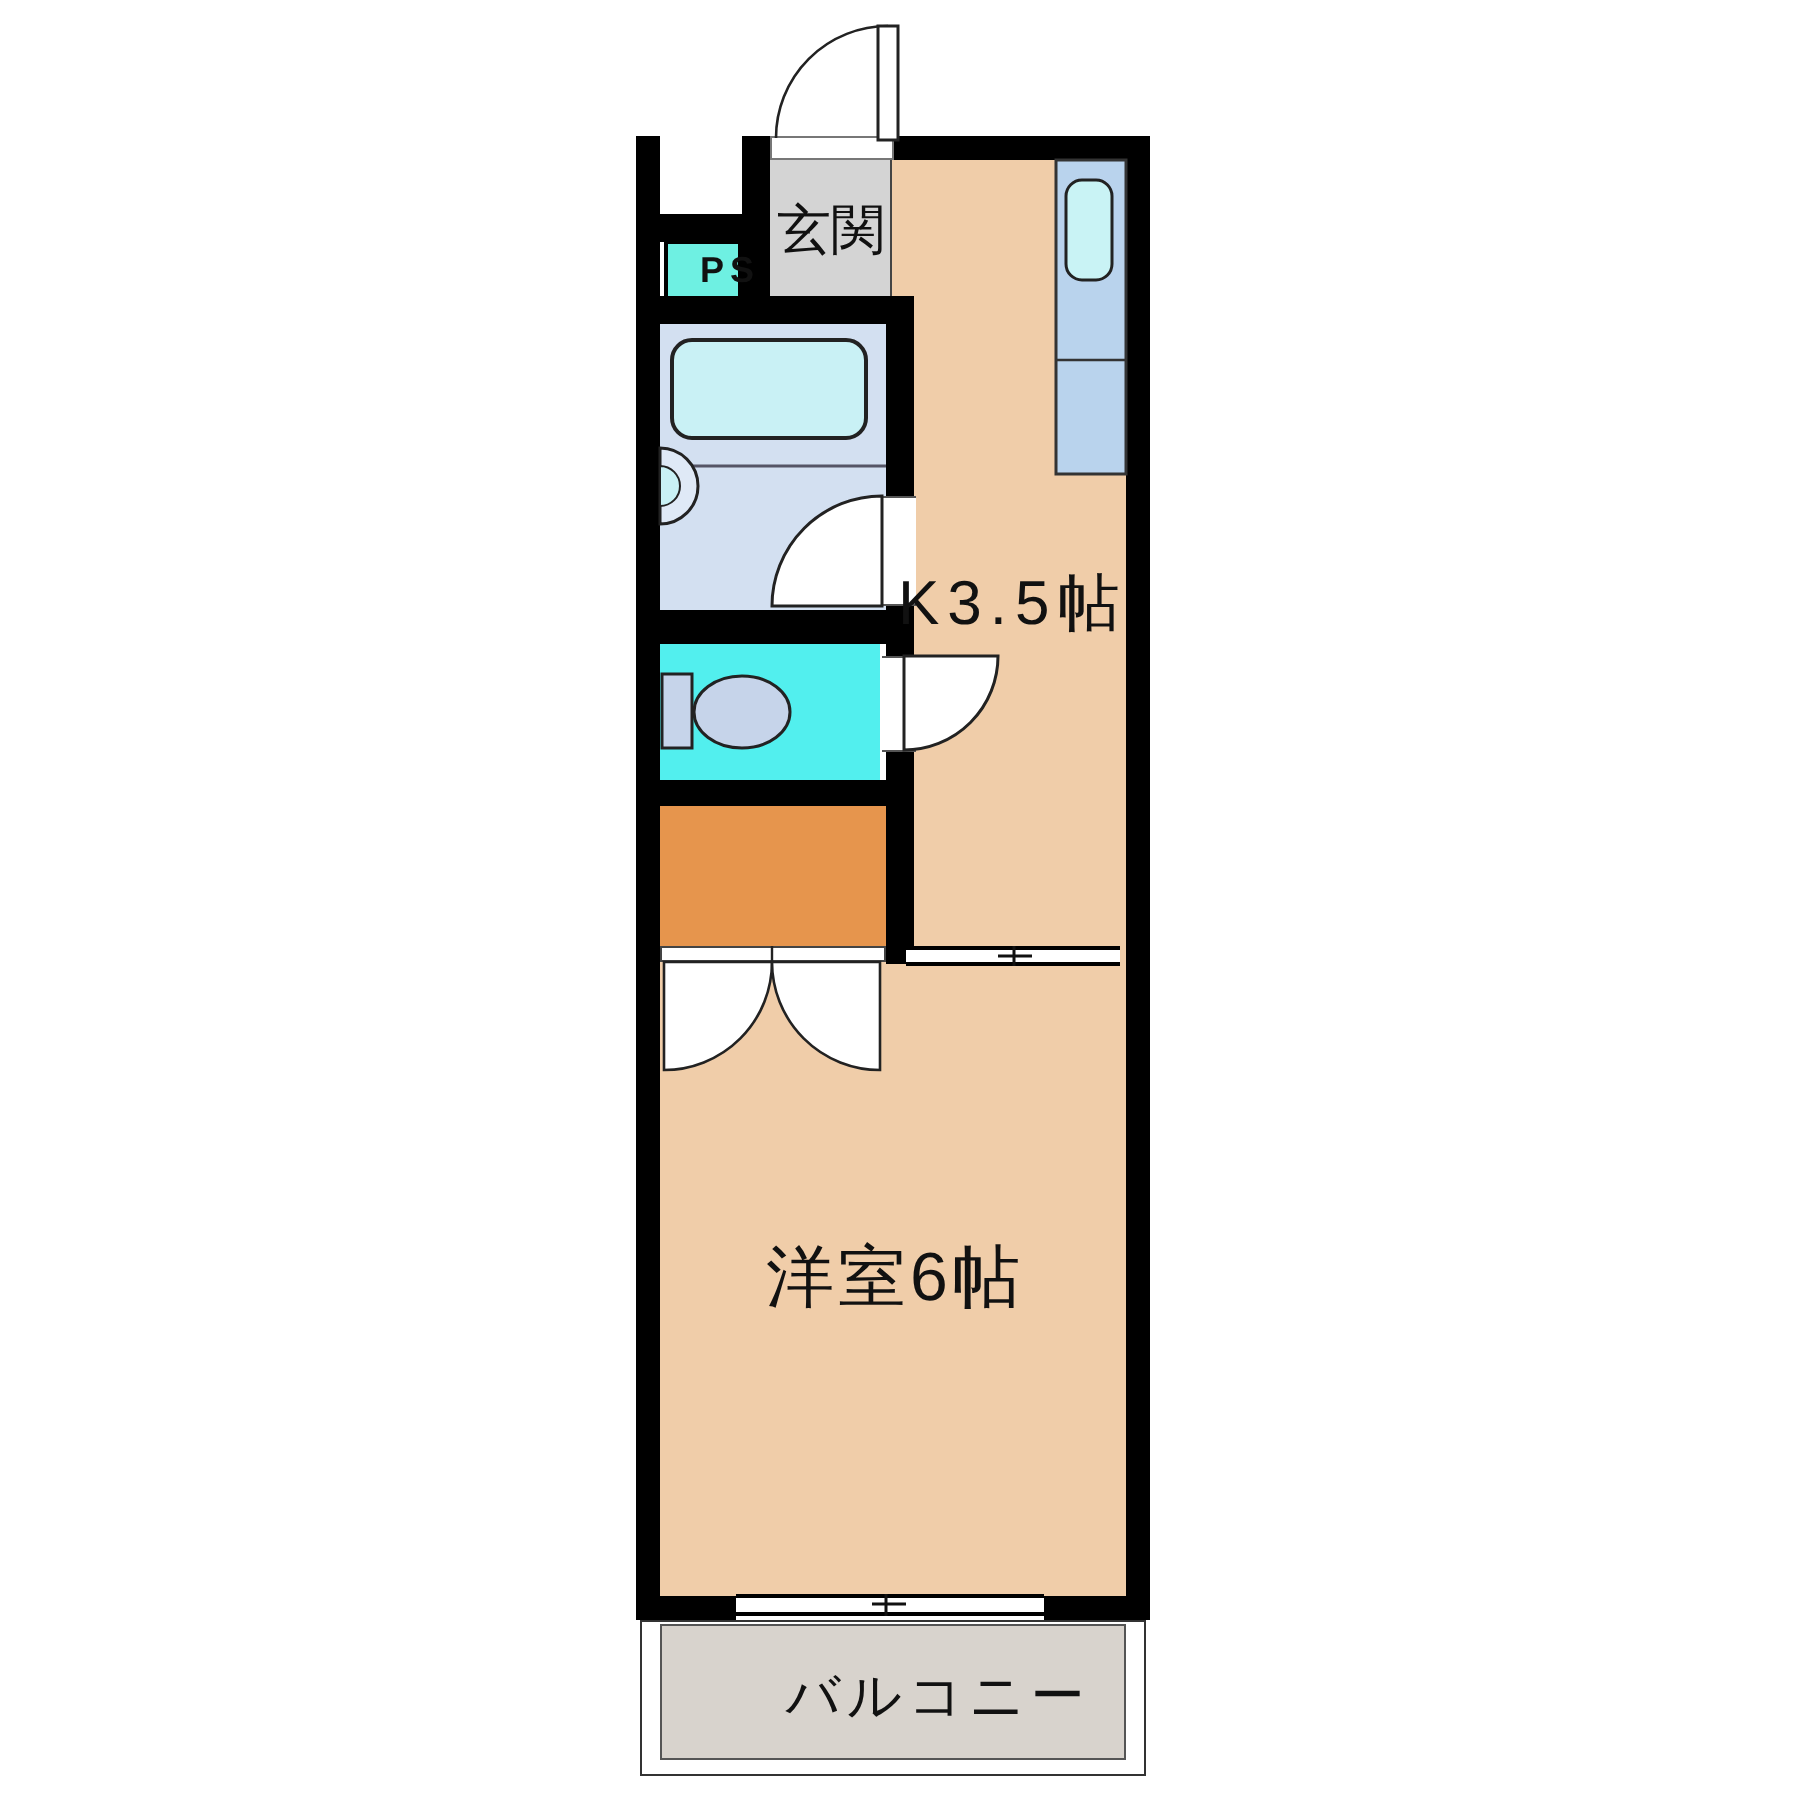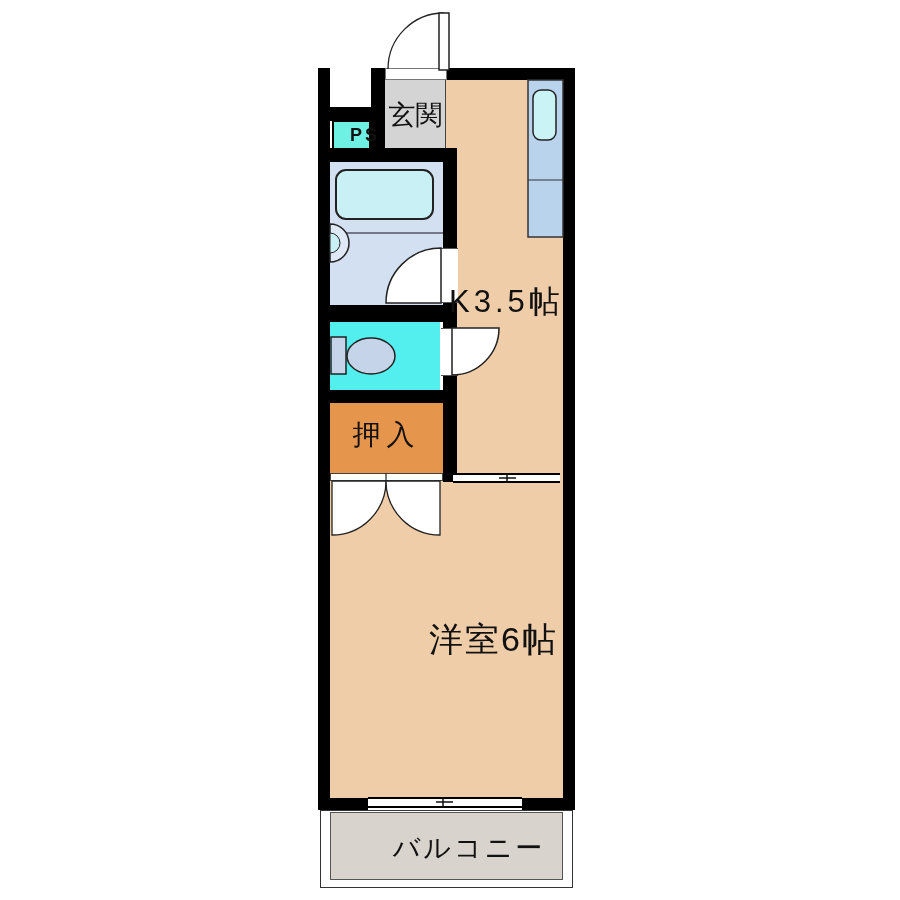--- a/index.html
+++ b/index.html
@@ -45,21 +45,21 @@
   .toilet-door-gap{left:441px;top:328px;width:17px;height:48px;background:#fff;border-top:1px solid #555;border-bottom:1px solid #555;}
   .closet-track{left:330px;top:473px;width:113px;height:8px;background:#fff;border:1px solid #444;}
   .k-room-slider{left:453px;top:473px;width:107px;height:10px;background:#fff;border-top:2px solid #000;border-bottom:2px solid #000;}
   .balcony-window{left:368px;top:797px;width:154px;height:11px;background:#fff;border-top:2px solid #000;border-bottom:2px solid #000;}
 
   
   .genkan-label{left:385px;top:101px;width:61px;font-size:27px;}
   .ps-label{font-size:18px;font-weight:bold;letter-spacing:3px;color:#111;}
   .kitchen-label{left:449px;top:285px;font-size:31px;letter-spacing:4px;text-align:center;}
   .closet-label{left:330px;top:420px;width:113px;font-size:28px;letter-spacing:6px;}
-  .room-label{left:330px;top:621px;width:235px;font-size:34px;letter-spacing:2px;padding-left:46px;}
+  .room-label{left:330px;top:621px;width:235px;font-size:34px;letter-spacing:2px;}
   .balcony-label{left:330px;top:834px;width:278px;font-size:27px;letter-spacing:3px;}
 </style>
 </head>
 <body>
 
 <div id="plan">
 
   <div class="fill kitchen-floor"></div>
   <div class="fill room-floor"></div>
   <div class="fill genkan-floor"></div>
@@ -116,17 +116,16 @@
     <path d="M 332 481 L 386 481 A 54 54 0 0 1 332 535 Z" fill="#ffffff" stroke="#222" stroke-width="1.3"></path>
     <path d="M 440 481 L 440 535 A 54 54 0 0 1 386 481 Z" fill="#ffffff" stroke="#222" stroke-width="1.3"></path>
     <path d="M 386 473 V 481" stroke="#222" stroke-width="1.2" fill="none"></path>
 
     <path d="M 499 478 H 516 M 507 473 V 483" stroke="#111" stroke-width="1.5" fill="none"></path>
     <path d="M 436 802 H 453 M 443 797 V 808" stroke="#111" stroke-width="1.5" fill="none"></path>
   </svg>
 
   <div class="label genkan-label">玄関</div>
   <div class="label kitchen-label">K3.5帖</div>
-  <div class="label closet-label">押入</div>
   <div class="label room-label">洋室6帖</div>
   <div class="label balcony-label">バルコニー</div>
 
 </div>
 
 </body></html>

